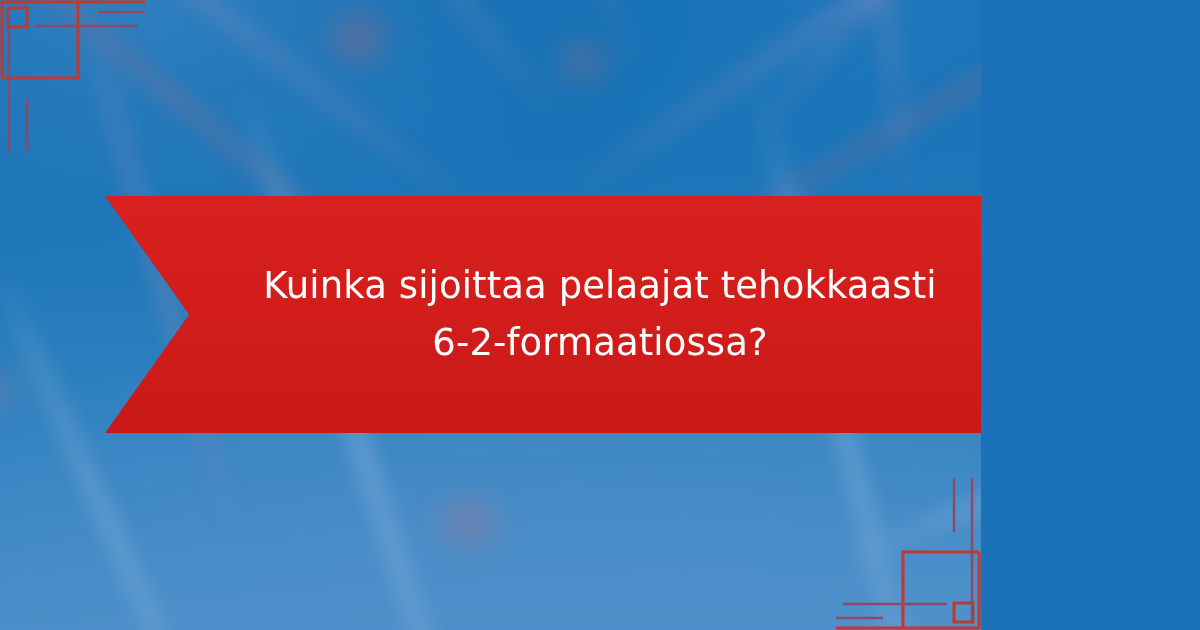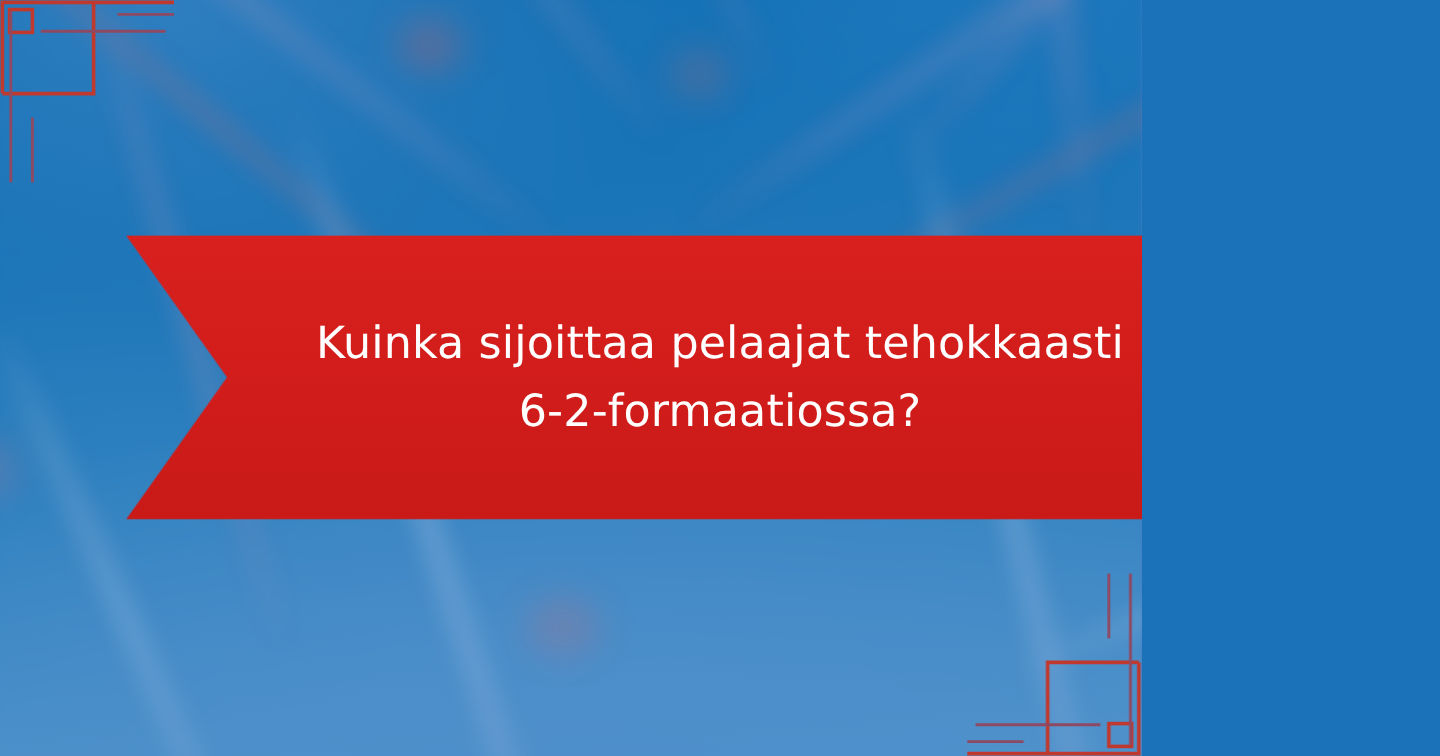--- a/index.html
+++ b/index.html
@@ -13,20 +13,21 @@
     font-family: "DejaVu Sans", sans-serif;
     background: #1b72b8;
   }
 
   #stage {
     position: relative;
     width: 951px;
     height: 630px;
     overflow: hidden;
     background: #f0abfc;
+    padding-left: 30px;
   }
 
   
   .bg-layer {
     position: absolute;
     inset: -60px;
     z-index: 0;
   }
 
   .bg-sky {

